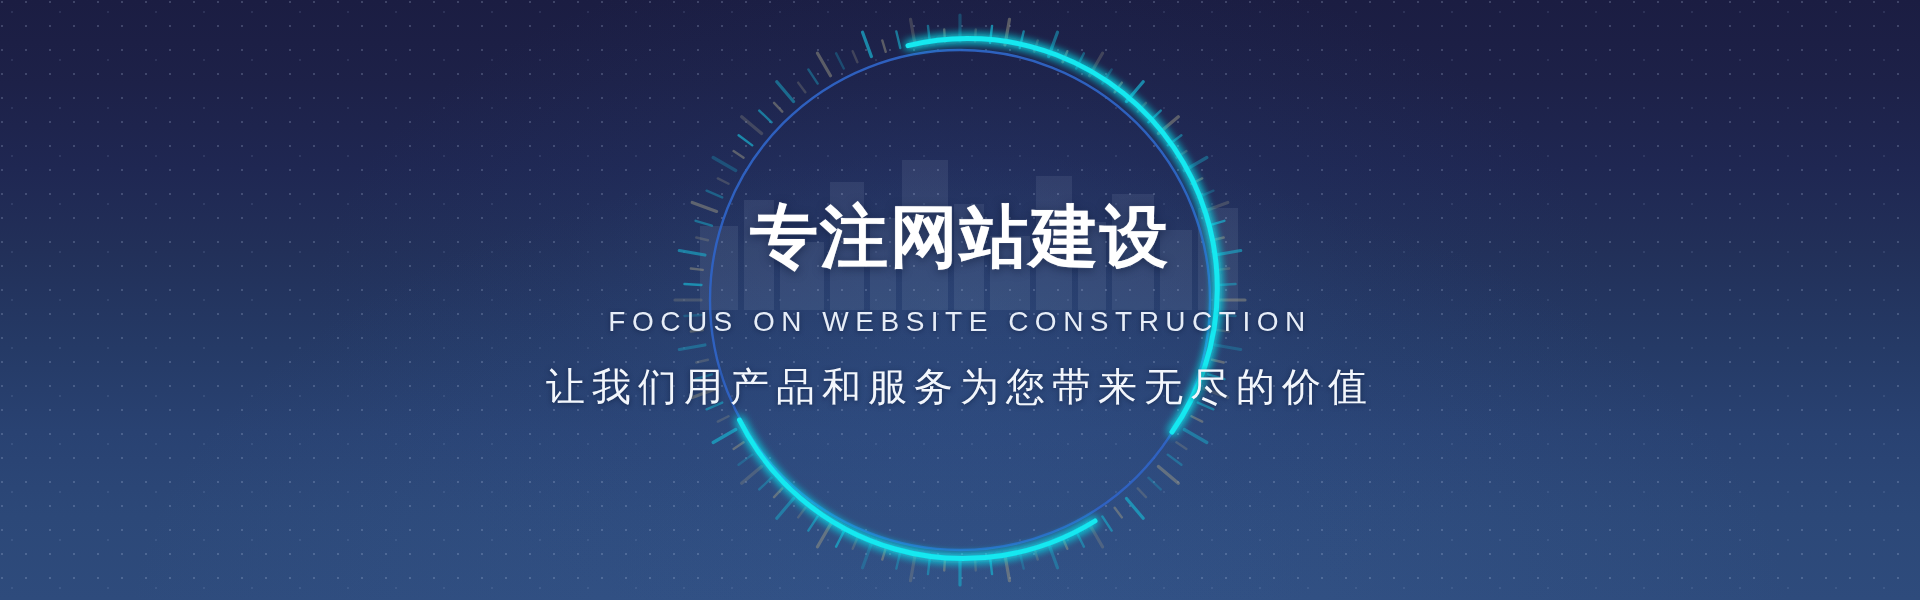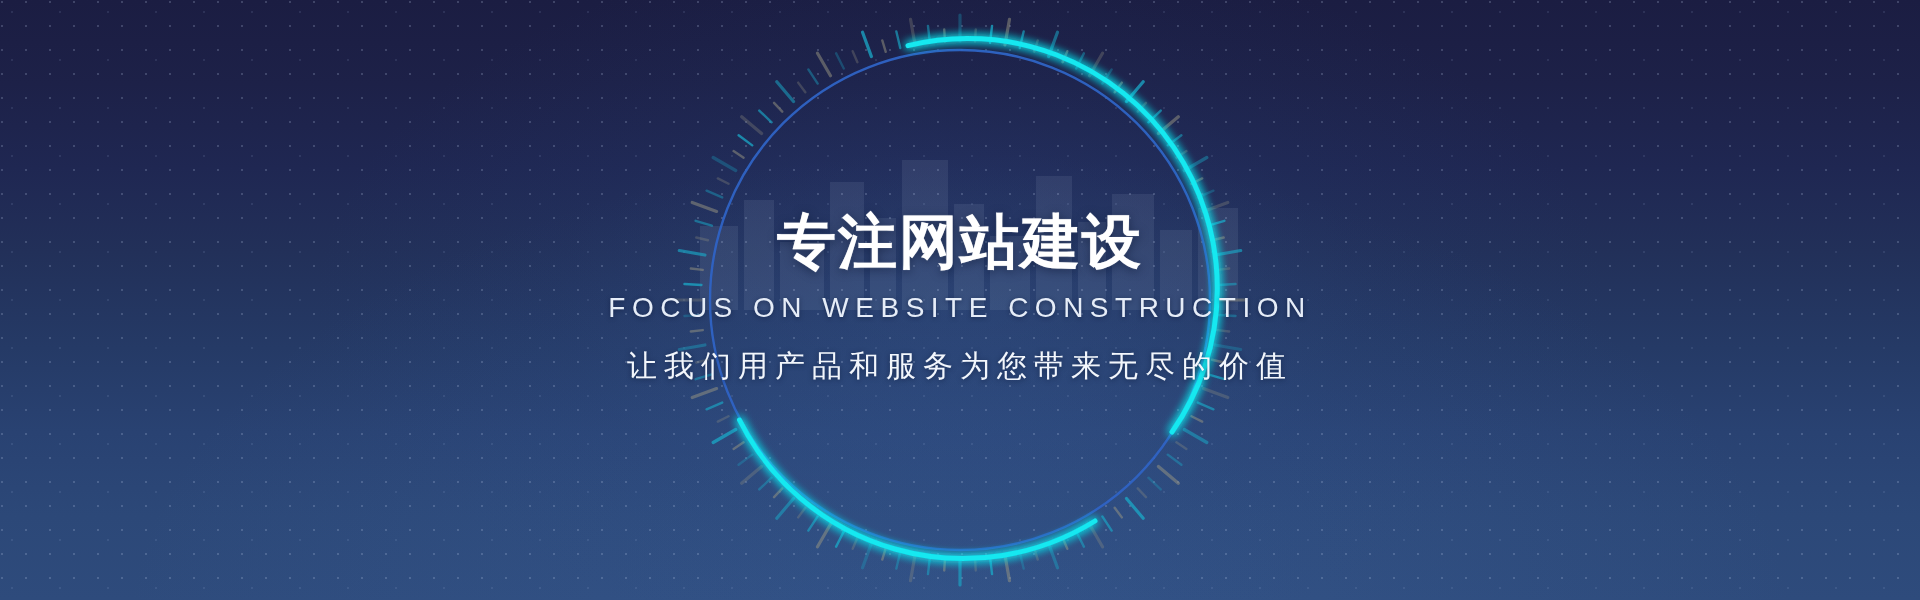--- a/index.html
+++ b/index.html
@@ -88,22 +88,22 @@
     top: 0;
     width: 1920px;
     height: 600px;
     display: flex;
     flex-direction: column;
     align-items: center;
     justify-content: center;
   }
 
   .headline {
-    margin: 0;
-    font-size: 59px;
+    margin: 16px;
+    font-size: 68px;
     line-height: 1.0;
     font-weight: bold;
     color: #ffffff;
     letter-spacing: 2px;
     text-shadow:
       0 0 1px rgba(255,255,255,0.6),
       0 2px 10px rgba(10,20,50,0.55);
     white-space: nowrap;
   }
 
@@ -112,21 +112,21 @@
     font-size: 28px;
     font-weight: 300;
     color: #e6edf8;
     letter-spacing: 6.5px;
     white-space: nowrap;
     text-shadow: 0 1px 4px rgba(10,20,50,0.5);
   }
 
   .tagline {
     margin: 22px 0 0 0;
-    font-size: 30px;
+    font-size: 39px;
     font-weight: 400;
     color: #f2f6fc;
     letter-spacing: 7px;
     white-space: nowrap;
     text-shadow: 0 1px 5px rgba(10,20,50,0.55);
   }
 </style>
 </head>
 <body>
 

